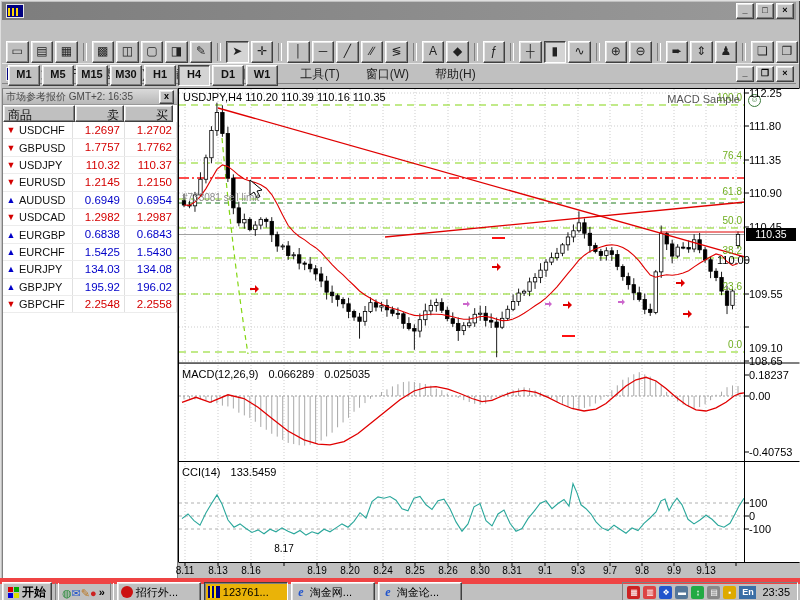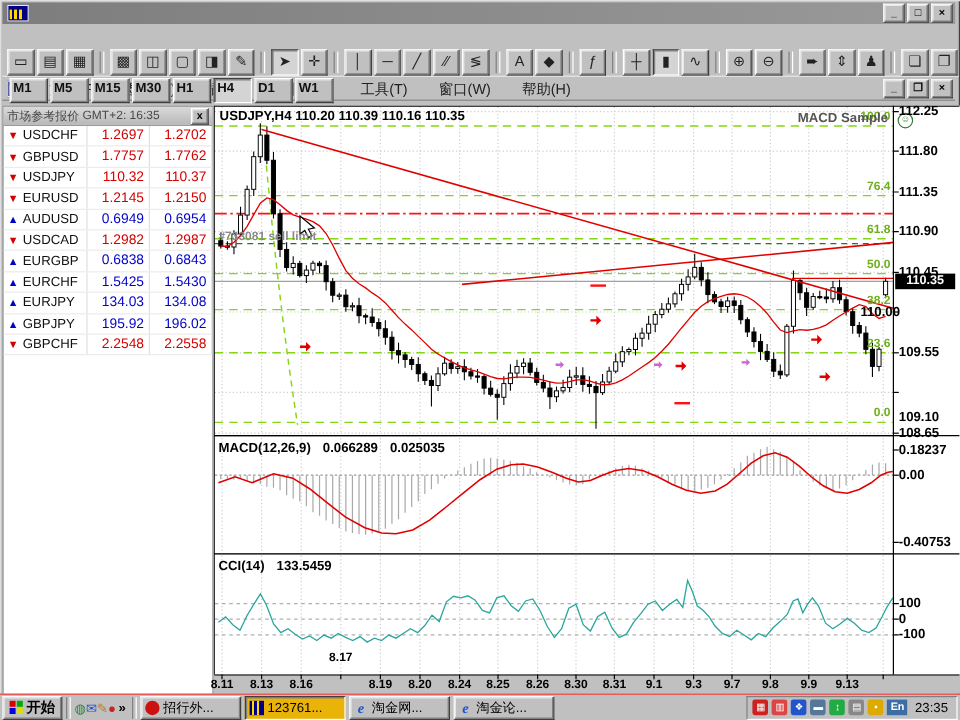--- a/index.html
+++ b/index.html
@@ -24,50 +24,50 @@
     border-bottom:1px solid #868686;margin-top:44px;}
   .menuitem{padding:2px 13px;font-size:12px;color:#222;}
   
   .toolbar{left:2px;top:40px;width:794px;height:23px;display:flex;align-items:center;padding-left:3px;
     border-bottom:1px solid #e8e8e8;}
   .tbtn{width:22px;height:20px;margin:0 1px;font-size:12px;line-height:18px;text-align:center;color:#222;}
   .tsep{width:2px;height:18px;border-left:1px solid #808080;border-right:1px solid #ffffff;margin:0 4px;}
   
   .tfbar{left:2px;top:64px;width:794px;height:23px;display:flex;align-items:center;padding-left:6px;}
   .tfbtn{min-width:26px;height:19px;margin-right:2px;font-size:11px;font-weight:bold;
-    line-height:17px;color:#111;padding:0 2px;}
+    line-height:17px;text-align:center;color:#111;padding:0 2px;}
   
   .mwatch{left:2px;top:88px;width:174px;height:490px;background:#fff;border:1px solid #808080;}
   .mwtitle{height:15px;background:linear-gradient(#dadada,#b8b8b8);display:flex;align-items:center;
     font-size:10px;color:#4a4a4a;padding:0 3px;border-bottom:1px solid #999;}
   .mwclose{margin-left:auto;width:13px;height:12px;font-size:9px;line-height:10px;text-align:center;font-weight:bold;color:#000;}
   .mwhead{display:flex;height:17px;}
   .mwhcell{font-size:12px;color:#111;padding:1px 4px;box-sizing:border-box;}
   .mwrow{display:flex;height:16.4px;align-items:center;border-bottom:1px solid #ececec;}
   .mwsym{width:72px;display:flex;align-items:center;font-size:11px;color:#111;border-right:1px solid #e0e0e0;height:100%;}
   .mwarrow{width:16px;text-align:center;font-size:9px;}
   .mwbid,.mwask{width:49px;text-align:right;font-size:11.5px;padding-right:4px;border-right:1px solid #e0e0e0;height:100%;line-height:16px;}
   .dir-down{color:#d40000;} .dir-up{color:#0000c8;}
   
-  .chartarea{left:178px;top:88px;width:622px;height:490px;background:#c0c0c0;font-weight:bold;}
+  .chartarea{left:178px;top:88px;width:622px;height:490px;background:#c0c0c0;}
   .chartarea svg{position:absolute;left:0;top:0;}
   .ohlc{left:5px;top:3px;font-size:11px;color:#000;z-index:3;}
   .ealabel{left:430px;top:5px;width:132px;text-align:right;font-size:11px;color:#555;z-index:3;}
   .easmiley{left:570px;top:6px;width:11px;height:11px;border:1px solid #3a7a3a;border-radius:50%;
     font-size:8px;line-height:10px;text-align:center;color:#3a7a3a;z-index:3;}
   .orderlabel{left:4px;top:104px;font-size:10px;color:#8a8a8a;z-index:3;}
   .axlabel{left:571px;width:48px;font-size:11px;color:#000;z-index:3;}
   .fiblabel{left:520px;width:44px;text-align:right;font-size:10px;z-index:2;}
   .datelabel{width:26px;text-align:center;top:477px;font-size:10px;color:#000;z-index:3;}
   .pricebadge{left:568px;top:140px;width:50px;height:13px;background:#000;color:#fff;
     font-size:10.5px;line-height:13px;text-align:center;z-index:4;}
   .indlabel{font-size:11px;color:#000;z-index:3;}
   .indlabel span{margin-right:10px;}
   
-  .taskbar{left:0;top:578px;width:800px;height:22px;background:#c0c0c0;border-top:1px solid #ef4444;
+  .taskbar{left:0;top:578px;width:800px;height:22px;background:#c0c0c0;border-top:6px solid #ef4444;
     display:flex;align-items:center;padding:0 2px;box-sizing:border-box;}
   .startbtn{height:18px;display:flex;align-items:center;gap:3px;padding:0 5px;font-size:12px;font-weight:bold;}
   .flag{width:11px;height:11px;display:grid;grid-template-columns:5px 5px;grid-template-rows:5px 5px;gap:1px;}
   .flag i{display:block;}
   .tbsep{width:2px;height:18px;border-left:1px solid #808080;border-right:1px solid #fff;margin:0 3px;}
   .qlicon{width:18px;height:16px;text-align:center;font-size:11px;line-height:16px;}
   .chev{font-size:11px;font-weight:bold;padding:0 2px;}
   .taskbtn{width:76px;height:18px;display:flex;align-items:center;gap:3px;font-size:11px;
     padding:0 3px;margin-right:3px;overflow:hidden;white-space:nowrap;}
   .taskbtn.active{background:#eab308;}
@@ -155,20 +155,25 @@
       <div class="tfbtn btn3d pressed">H4</div>
       <div class="tfbtn btn3d">D1</div>
       <div class="tfbtn btn3d">W1</div>
     </div>
 
   <div class="abs mwatch">
     <div class="mwtitle">
       <span>市场参考报价</span>&nbsp;
       <span>GMT+2: 16:35</span>
       <span class="mwclose btn3d">x</span>
+    </div>
+    <div class="mwhead">
+      <span class="mwhcell btn3d" style="width:72px;">商品</span>
+      <span class="mwhcell btn3d" style="width:49px;text-align:right;">卖</span>
+      <span class="mwhcell btn3d" style="width:49px;text-align:right;">买</span>
     </div>
     <div id="mwrows">
         <div class="mwrow">
           <span class="mwsym">
             <span class="mwarrow dir-down">▼</span>
             <span>USDCHF</span>
           </span>
           <span class="mwbid dir-down">1.2697</span>
           <span class="mwask dir-down">1.2702</span>
         </div>

